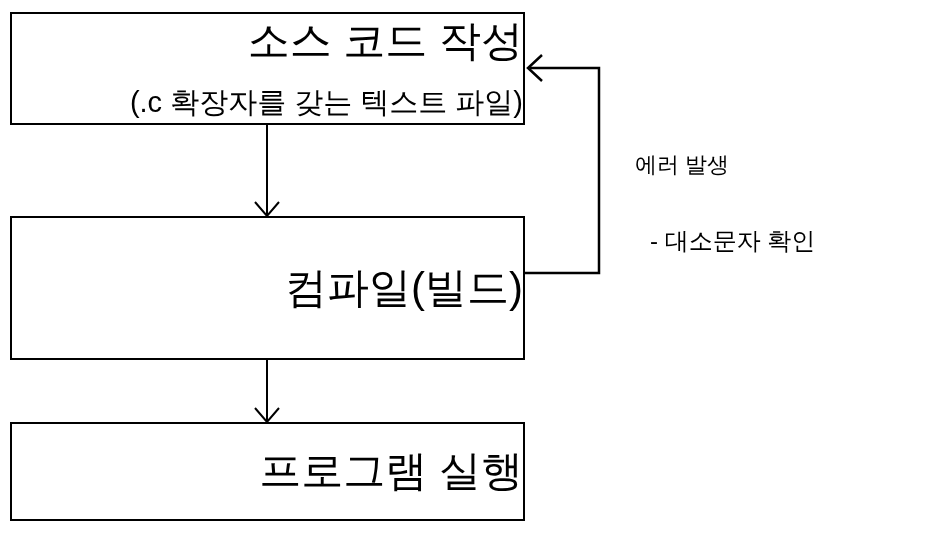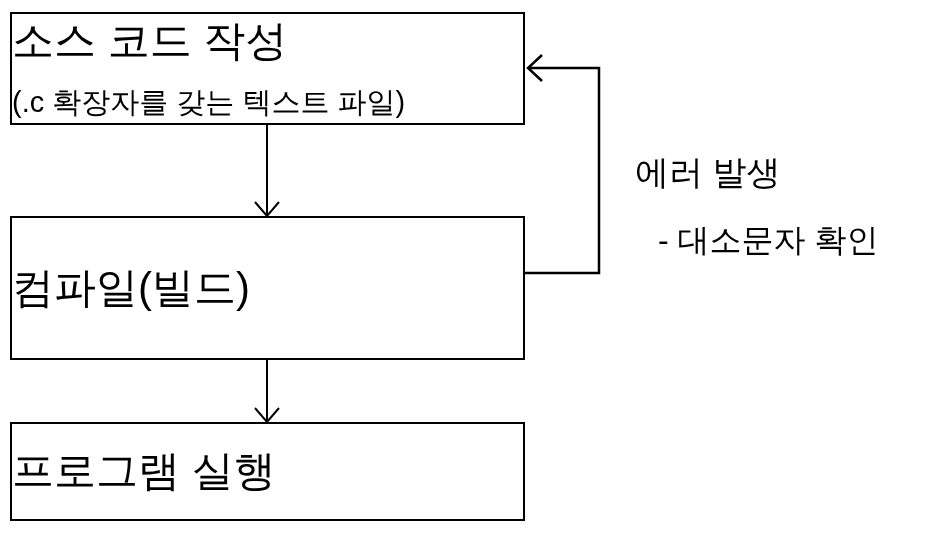--- a/index.html
+++ b/index.html
@@ -22,54 +22,53 @@
     pointer-events: none;
   }
   .node {
     position: absolute;
     left: 10px;
     width: 515px;
     border: 2px solid #000000;
     background: #ffffff;
     display: flex;
     flex-direction: column;
-    align-items: flex-start;
+    align-items: flex-end;
     justify-content: center;
     text-align: center;
   }
   .node-source  { top: 12px;  height: 113px; }
   .node-compile { top: 216px; height: 144px; }
   .node-run     { top: 422px; height: 99px; }
   .node-title {
     font-size: 42px;
     line-height: 1.15;
     white-space: nowrap;
   }
   .node-subtitle {
     font-size: 29px;
     line-height: 1.2;
     margin-top: 19px;
     white-space: nowrap;
   }
   .side-label {
     position: absolute;
-    font-size: 34px;
+    font-size: 22px;
     line-height: 1.2;
     white-space: nowrap;
   }
   .label-error-occurred { left: 635px; top: 152px; }
   .label-no-error       { left: 458px; top: 356px; }
   .checklist {
     position: absolute;
     left: 650px;
     top: 224px;
-    font-size: 32px;
+    font-size: 24px;
     line-height: 33px;
     white-space: nowrap;
-    margin-left: 8px;
   }
 </style>
 </head>
 <body>
 
 <div class="canvas">
 
   <svg class="arrow-layer" width="945" height="552" viewBox="0 0 945 552" fill="none" stroke="#000000" stroke-width="2">
 
     <g>

